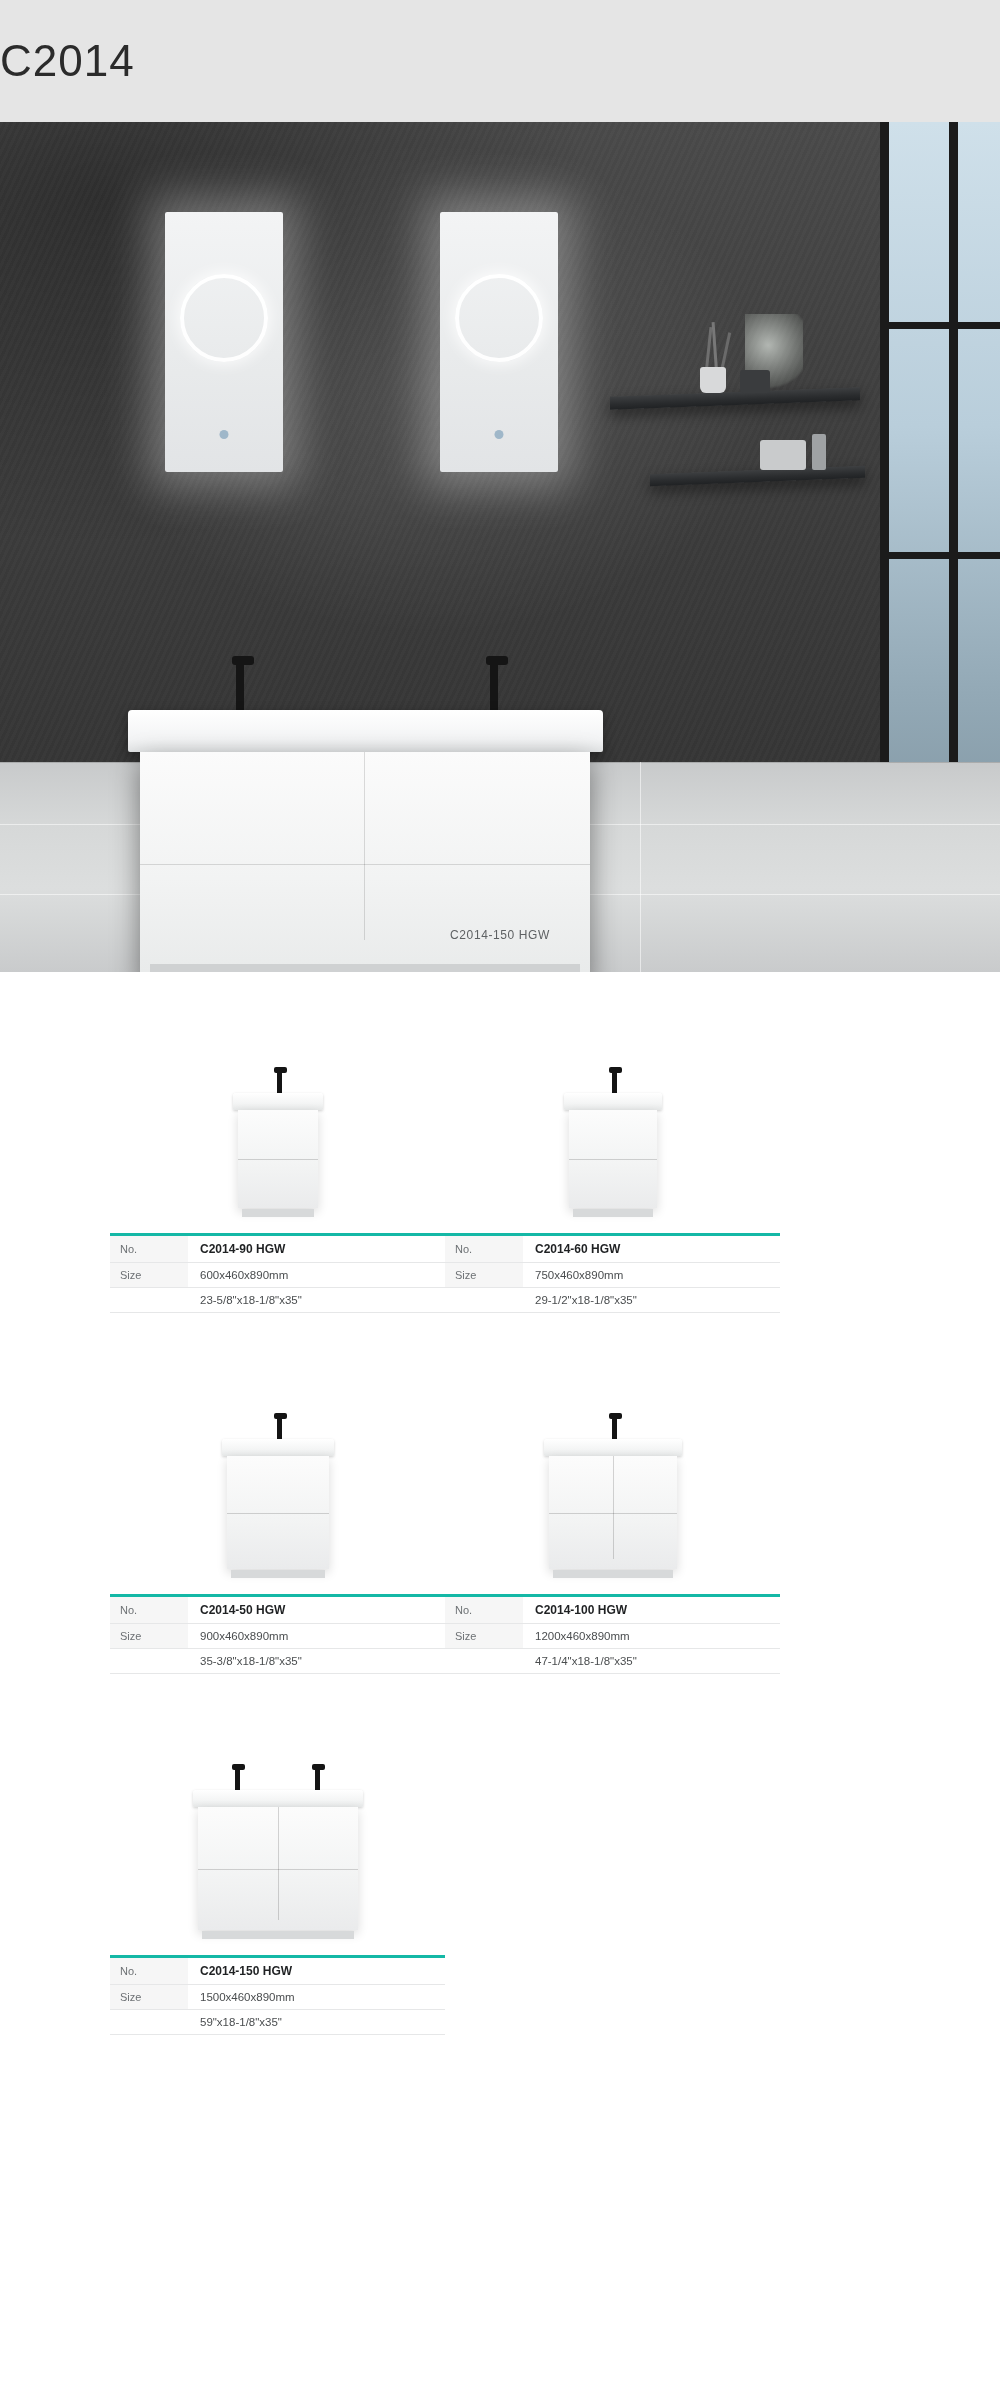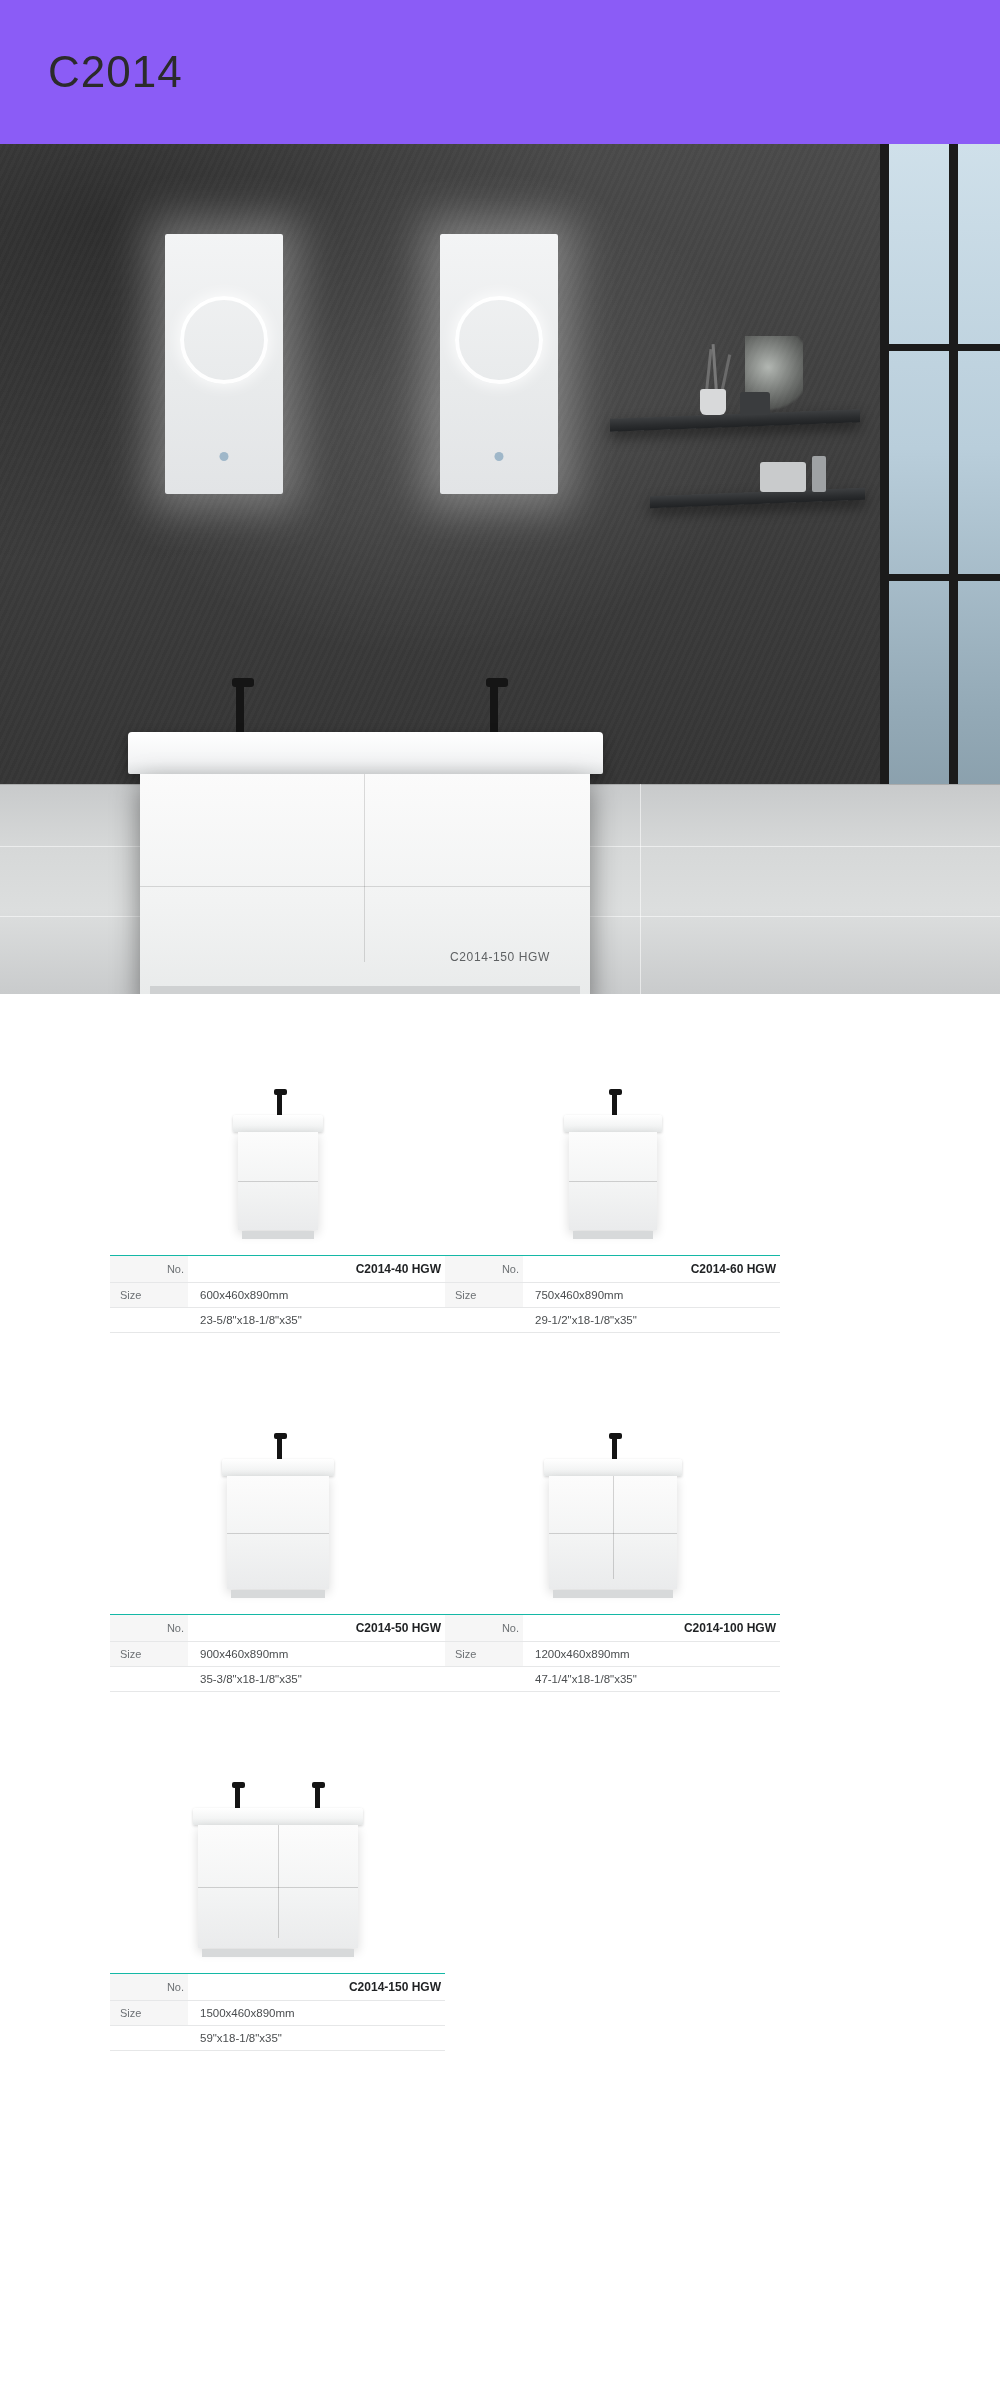--- a/index.html
+++ b/index.html
@@ -11,25 +11,24 @@
   }
   body {
     width: 1000px;
     min-height: 2391px;
     position: relative;
     overflow-x: hidden;
   }
 
   
   .page-header {
-    height: 144px;
+    height: 122px;
     display: flex;
     align-items: center;
-    padding-left: 48px;
-    background: #8b5cf6;
+    background: #e5e5e5;
   }
   .page-title {
     font-size: 44px;
     font-weight: 300;
     letter-spacing: 1px;
     color: #2b2b2b;
     font-family: "Liberation Sans", sans-serif;
   }
 
   
@@ -210,21 +209,21 @@
   }
 
   
   .spec-table {
     width: 335px;
     border-collapse: collapse;
     font-size: 11.5px;
     color: #4a4d4f;
   }
   .spec-table tr { border-bottom: 1px solid #e6e7e8; }
-  .spec-table tr:first-child { border-top: 1px solid #14b8a6; text-align: right; }
+  .spec-table tr:first-child { border-top: 3px solid #14b8a6; }
   .spec-table td {
     padding: 6px 4px;
     vertical-align: middle;
   }
   .spec-table td.k {
     width: 78px;
     padding-left: 10px;
     background: #f6f6f6;
     color: #6d7174;
     font-size: 11px;
@@ -312,21 +311,21 @@
           <div class="m-body">
             <div class="m-line-h" style="top:50%;"></div>
           </div>
           <div class="m-base"></div>
         </div>
       </div>
       <table class="spec-table">
         <tbody>
             <tr>
           <td class="k">No.</td>
-          <td class="v name">C2014-40 HGW</td>
+          <td class="v name">C2014-90 HGW</td>
         </tr>
         <tr>
           <td class="k">Size</td>
           <td class="v">600x460x890mm</td>
         </tr>
         <tr>
           <td class="k empty"></td>
           <td class="v">23-5/8"x18-1/8"x35"</td>
         </tr>
       </tbody>

